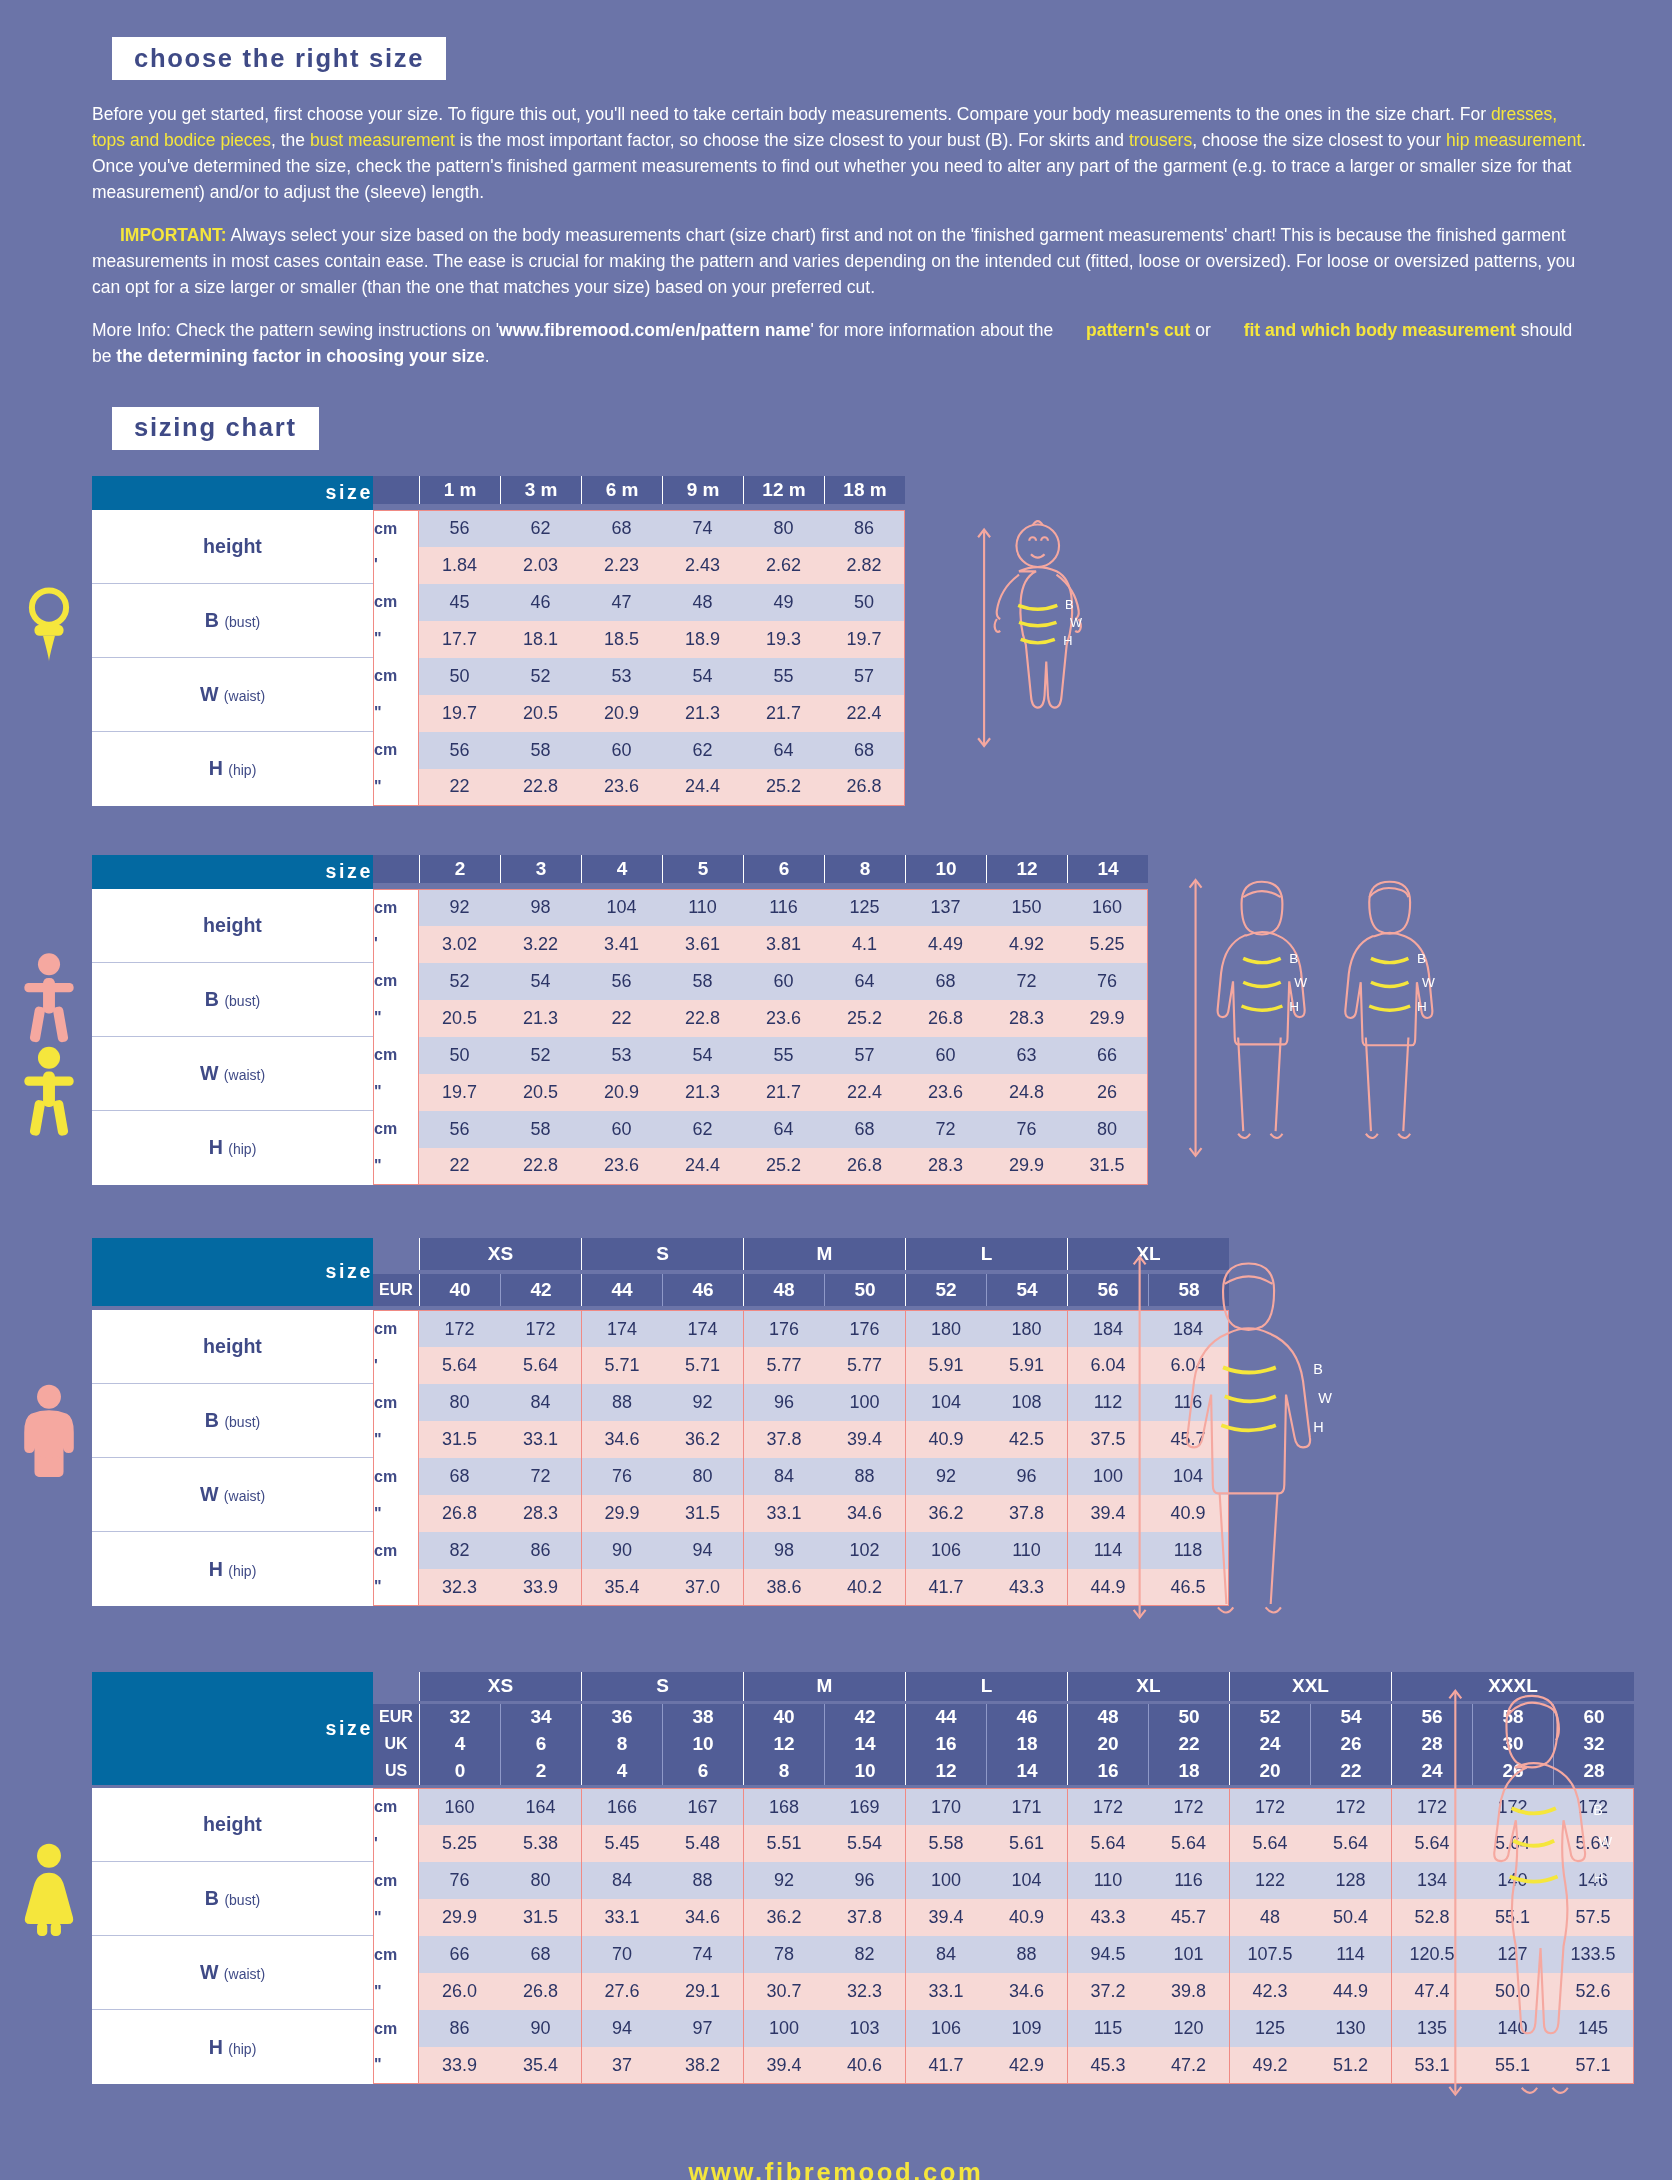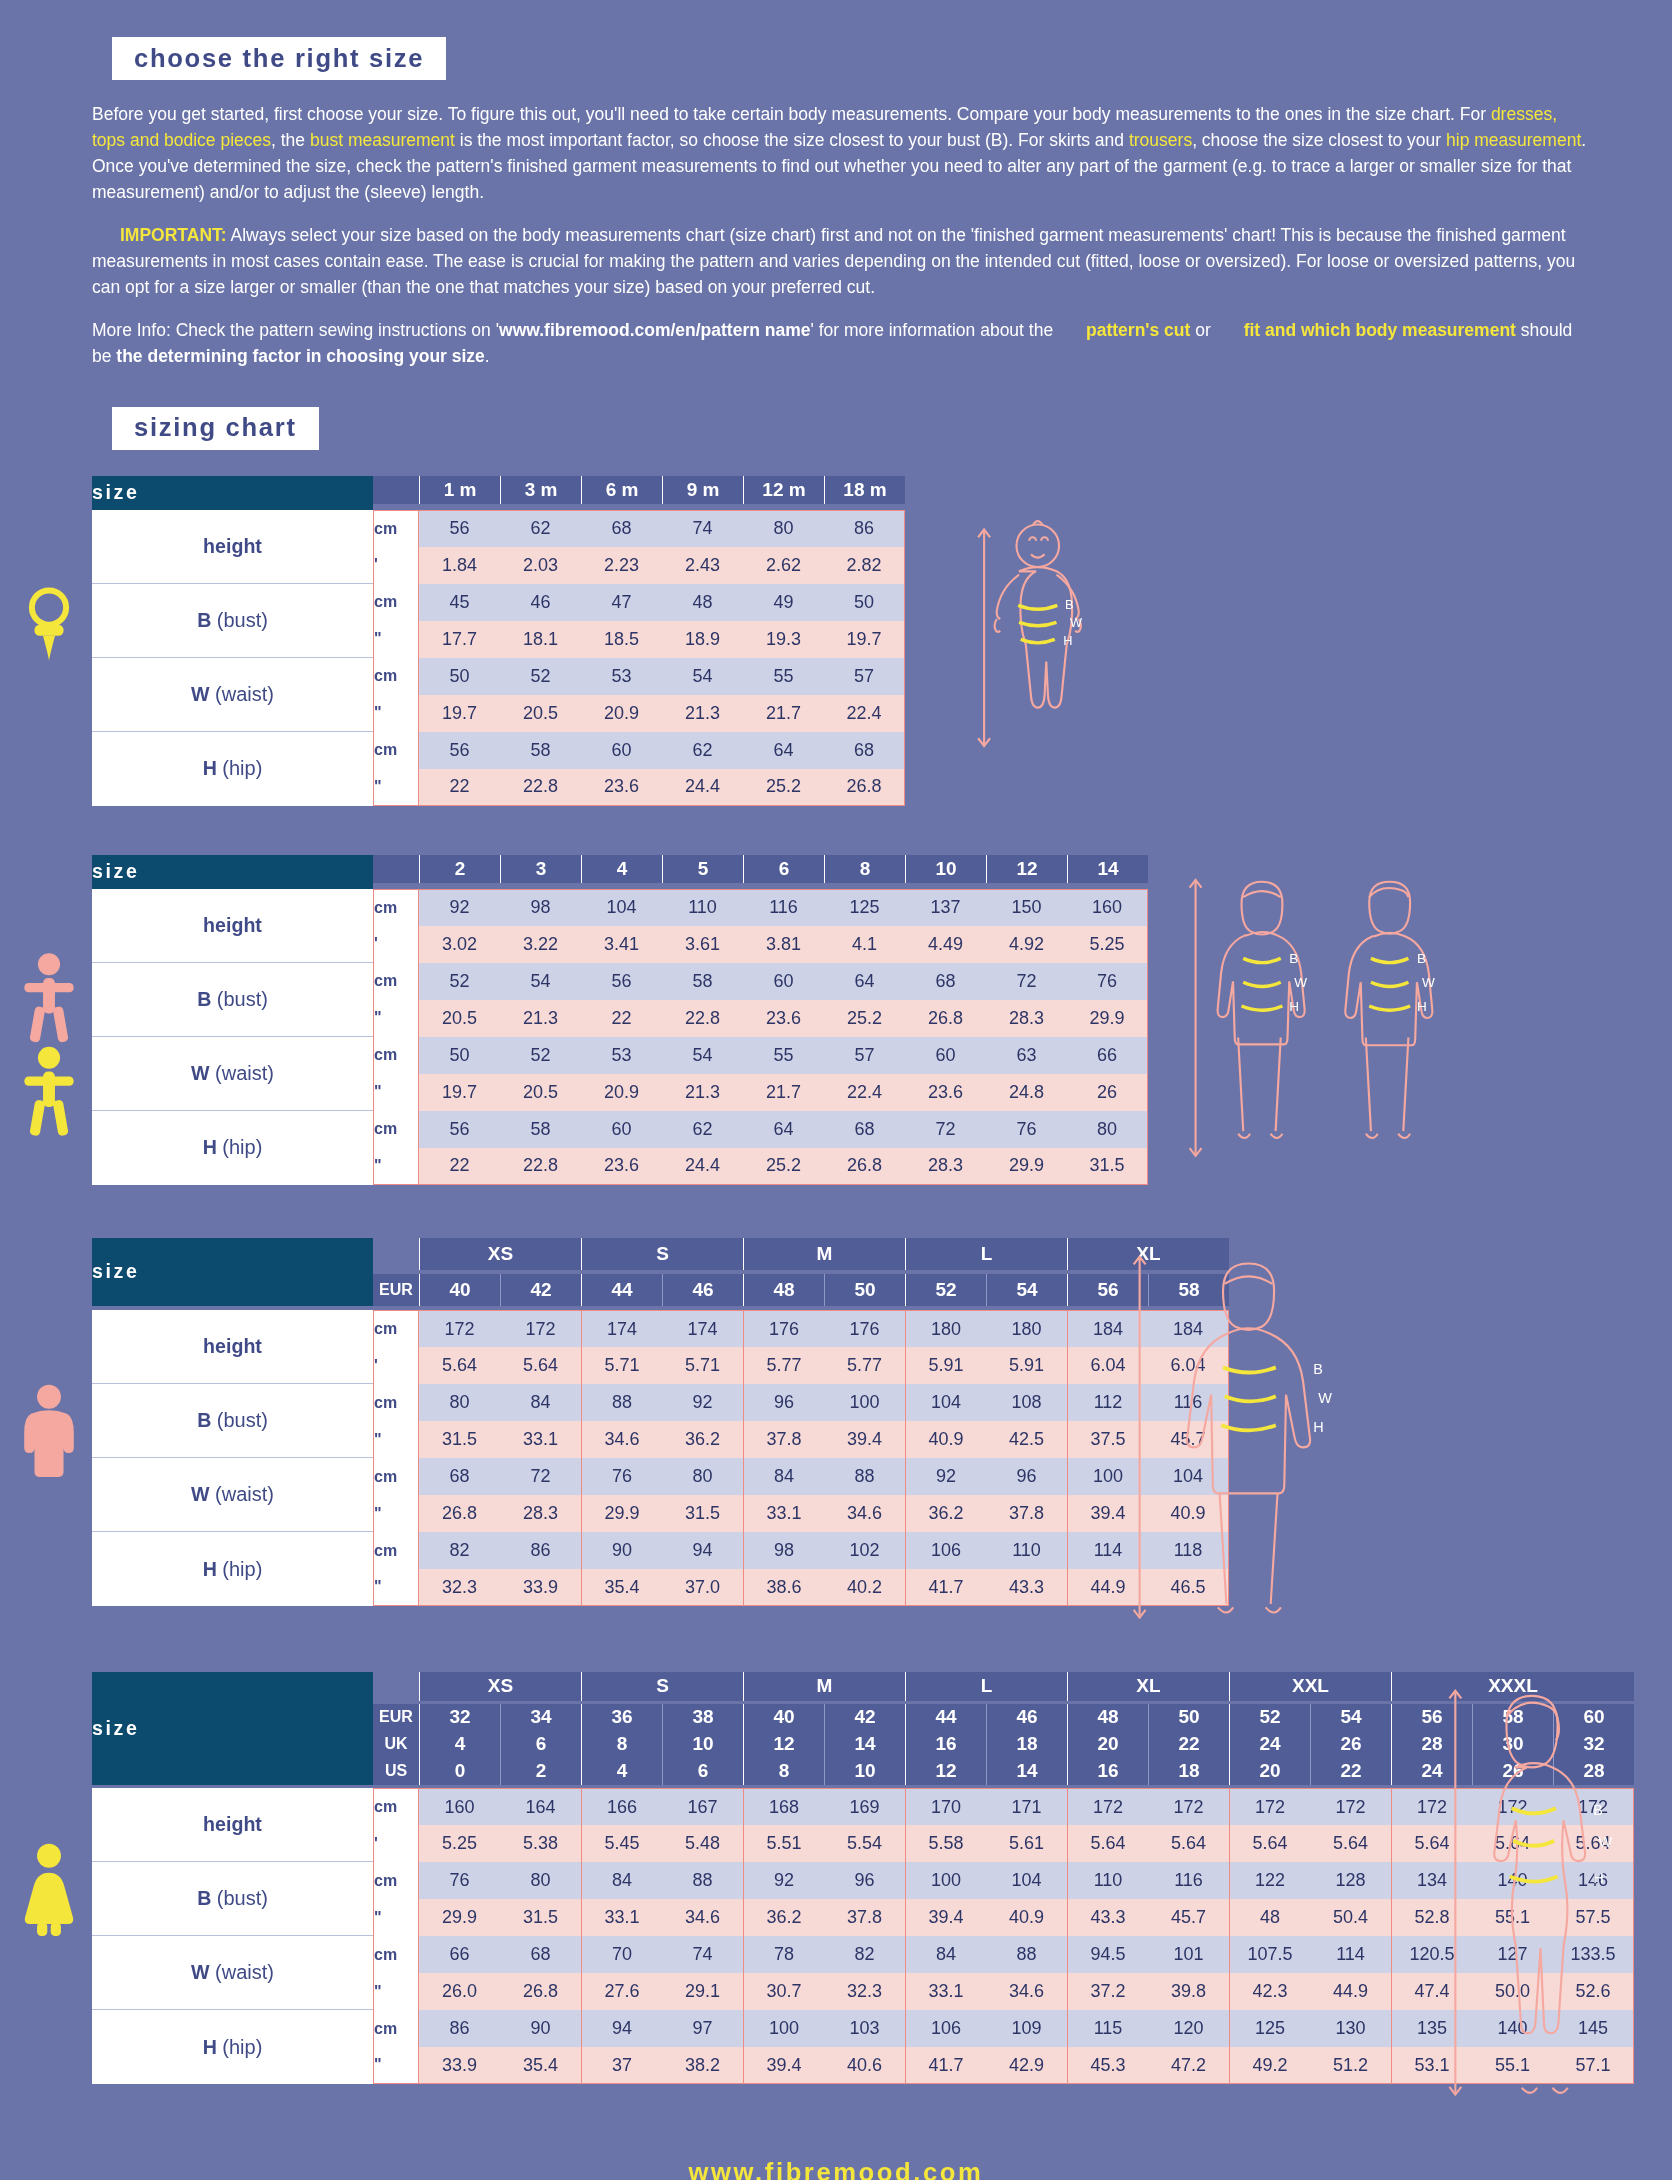--- a/index.html
+++ b/index.html
@@ -43,41 +43,41 @@
   .chart-block { position:relative; margin: 22px 0 0 0; }
   table.sz {
     border-collapse: separate;
     border-spacing: 0;
     margin-left: 92px;
     font-size: 17px;
   }
   table.sz td, table.sz th { padding:0; }
 
   .lbl-head {
-    background:#0c4a6e;
+    background:#0369a1;
     color:#ffffff;
     font-size:19.6px;
     font-weight:bold;
     letter-spacing:2.6px;
-    text-align:left;
+    text-align:right;
     padding-left:19px;
     vertical-align:middle;
     margin-left:22px;
   }
   .row-lbl {
     background:#ffffff;
     color:#3f4a86;
     font-size:19.6px;
     font-weight:bold;
     text-align:center;
     padding-left:19px;
     vertical-align:middle;
     border-bottom:1.7px solid #b9c0dc;
   }
-  .row-lbl .sub { font-size:20px; font-weight:normal; }
+  .row-lbl .sub { font-size:14px; font-weight:normal; }
   .row-lbl.last { border-bottom:none; }
 
   .unit {
     background:#ffffff;
     color:#3f4a86;
     font-size:16px;
     font-weight:bold;
     text-align:left;
     width:46px;
     border-left:1.7px solid #f08a84;

